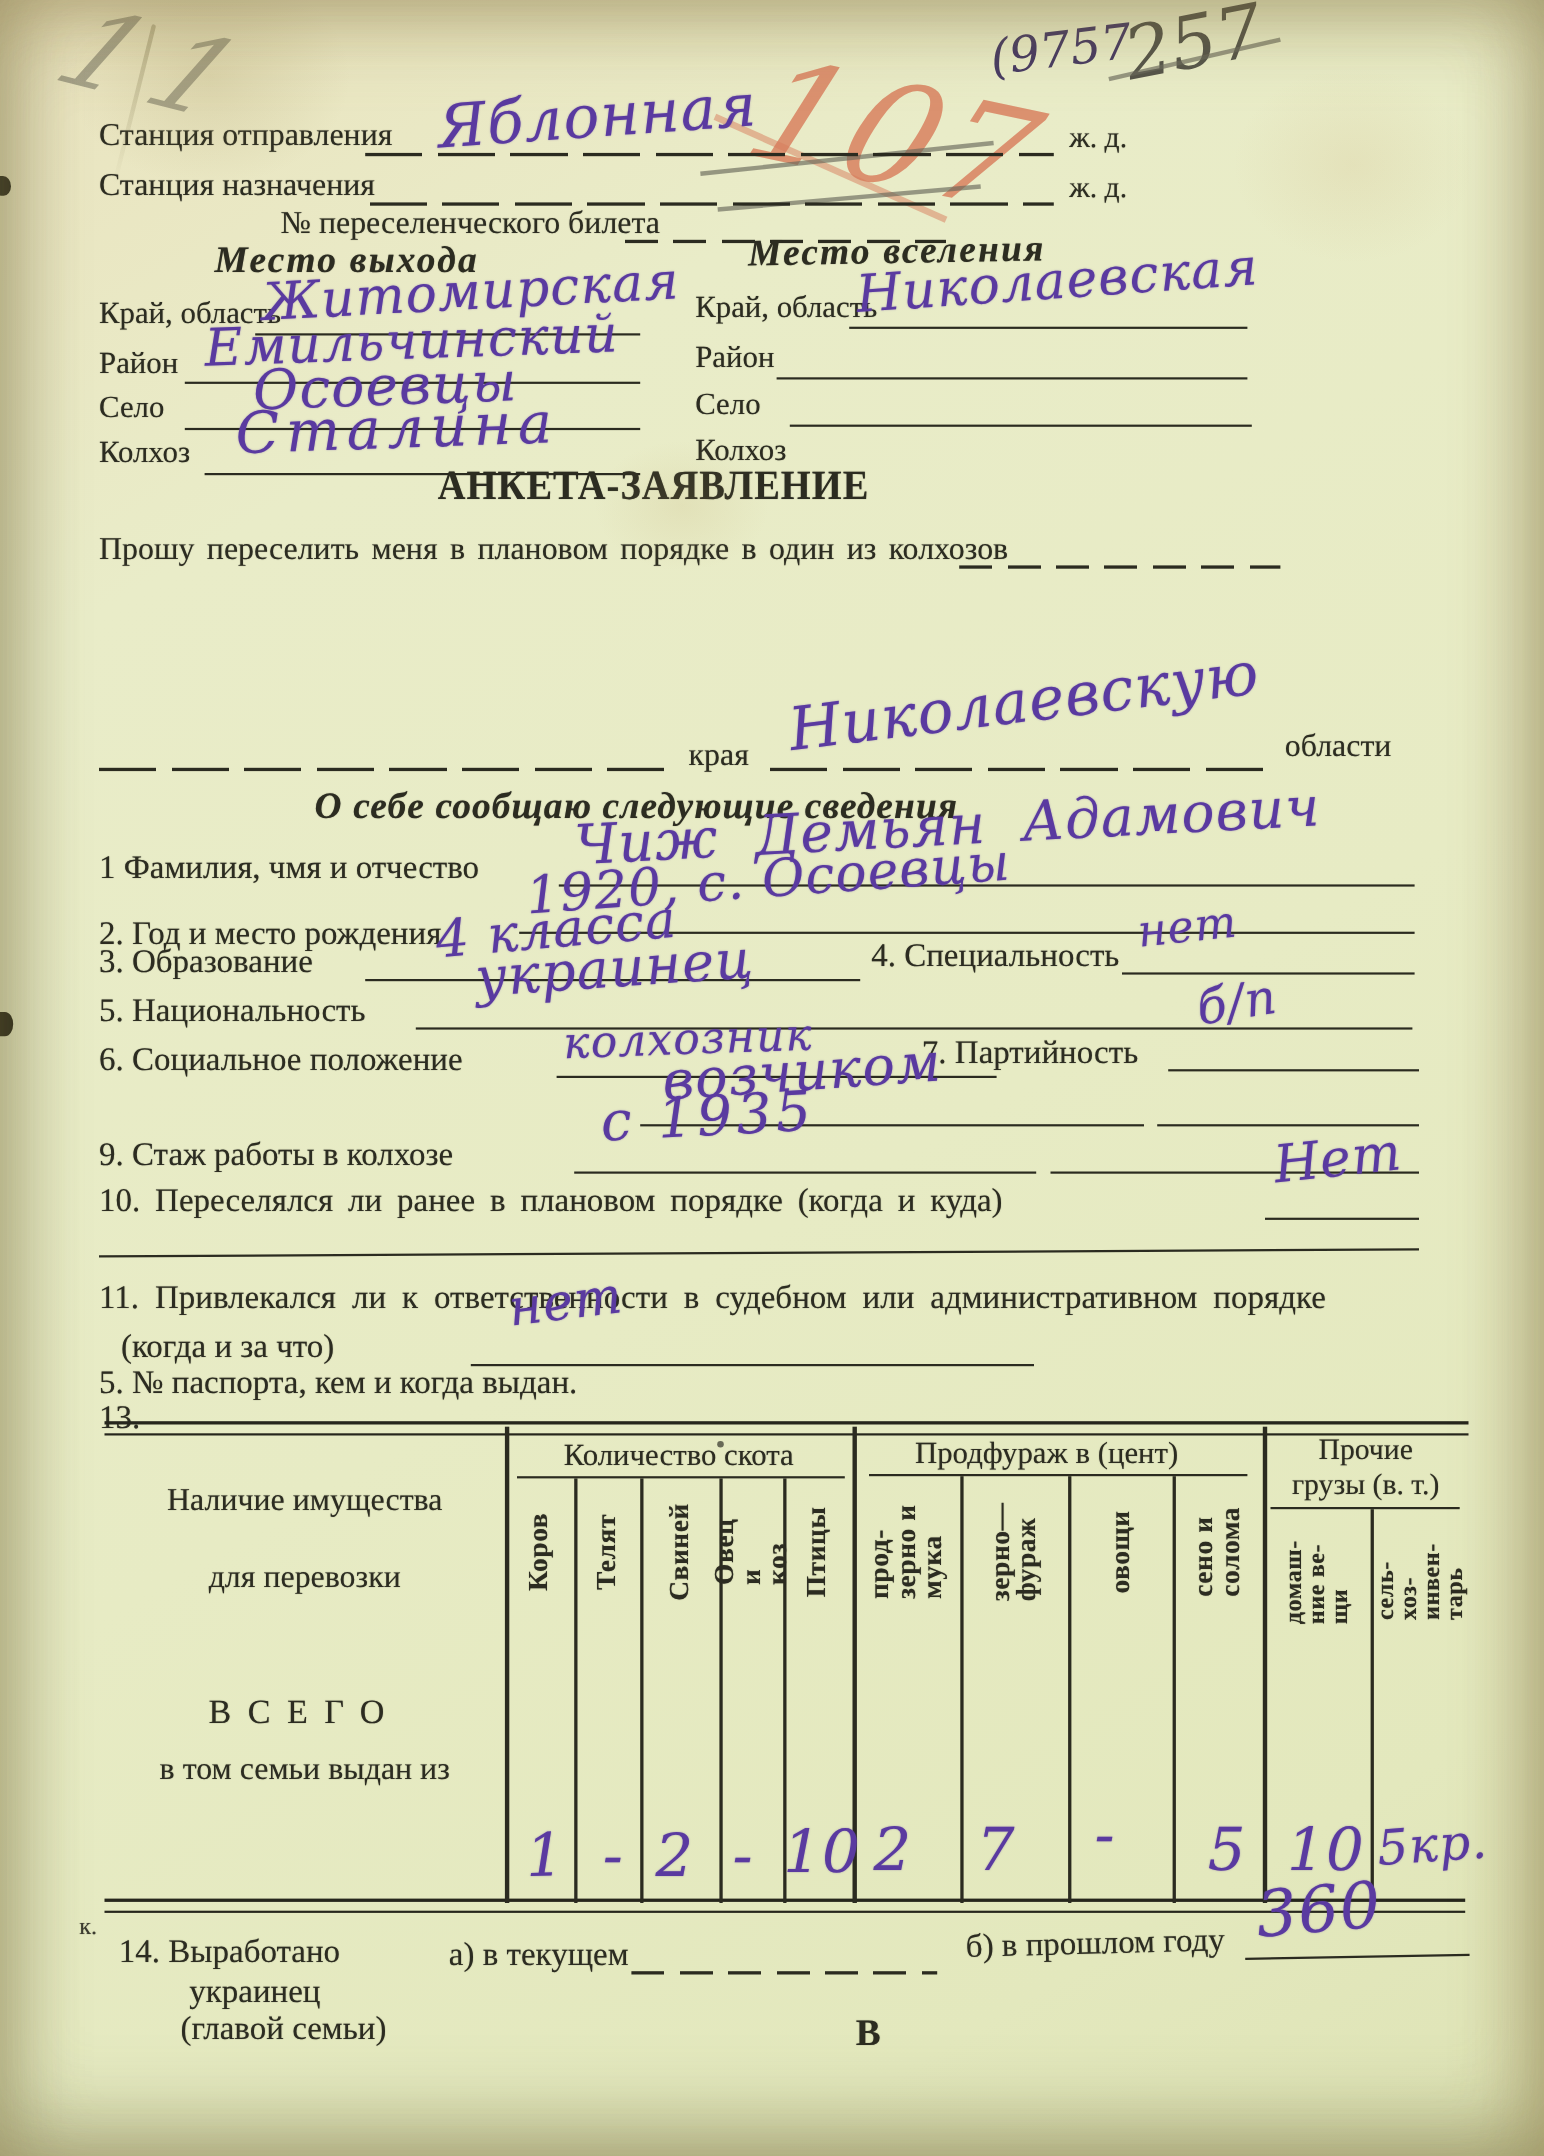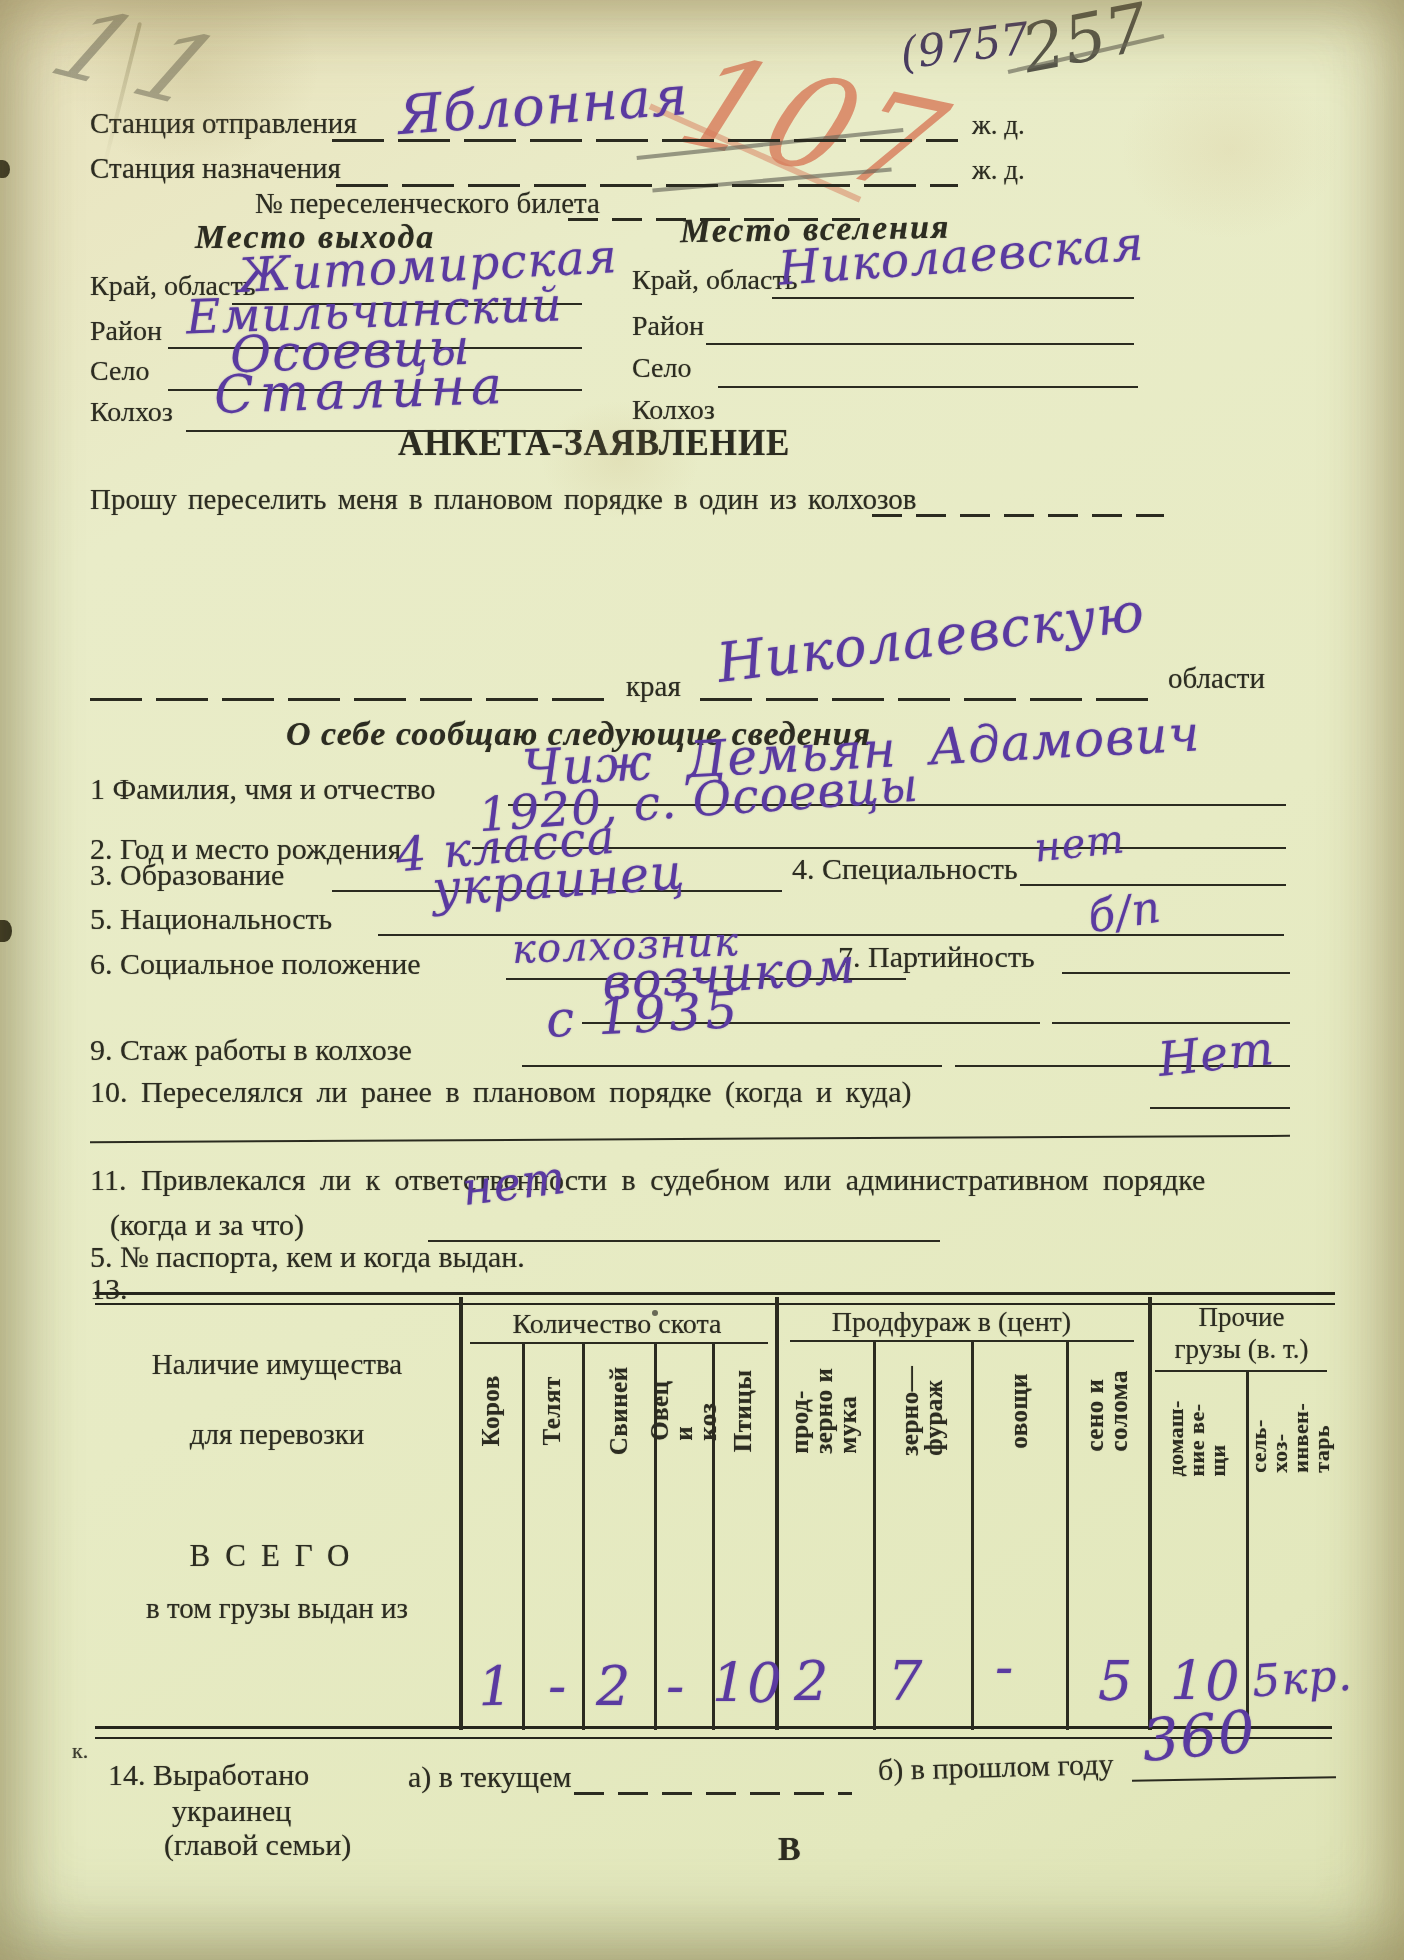--- a/index.html
+++ b/index.html
@@ -217,21 +217,21 @@
 щи</span>
     </div>
   <div class="vcol" style="left:1246px;top:1378px;width:89px;height:120px;">
     <span class="vtext" style="font-size:22px;">сель-
 хоз-
 инвен-
 тарь</span>
     </div>
 
   <span class="lbl ctr" style="left:95px;top:1538px;width:364px;font-size:31px;letter-spacing:15px;">ВСЕГО</span>
-  <span class="lbl ctr" style="left:95px;top:1592px;width:364px;font-size:29px;">в том грузы выдан из</span>
+  <span class="lbl ctr" style="left:95px;top:1592px;width:364px;font-size:29px;">в том семьи выдан из</span>
 
   <span class="hw" style="left:478px;top:1655px;font-size:54px;transform:rotate(-2deg);">1</span>
   <span class="hw" style="left:548px;top:1655px;font-size:54px;">-</span>
   <span class="hw" style="left:596px;top:1655px;font-size:54px;">2</span>
   <span class="hw" style="left:666px;top:1655px;font-size:54px;">-</span>
   <span class="hw" style="left:712px;top:1652px;font-size:54px;">10</span>
   <span class="hw" style="left:794px;top:1650px;font-size:54px;">2</span>
   <span class="hw" style="left:888px;top:1650px;font-size:54px;">7</span>
   <span class="hw" style="left:995px;top:1636px;font-size:54px;">-</span>
   <span class="hw" style="left:1098px;top:1650px;font-size:54px;">5</span>

